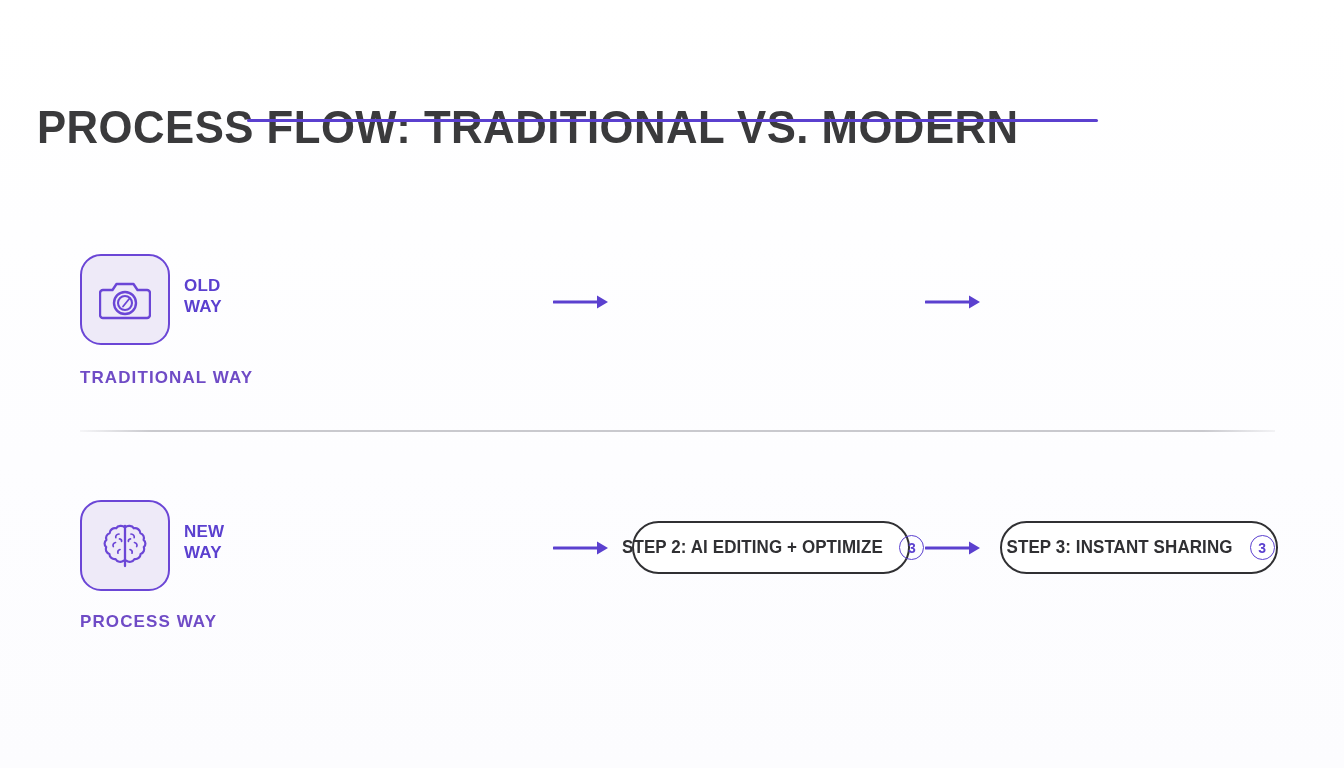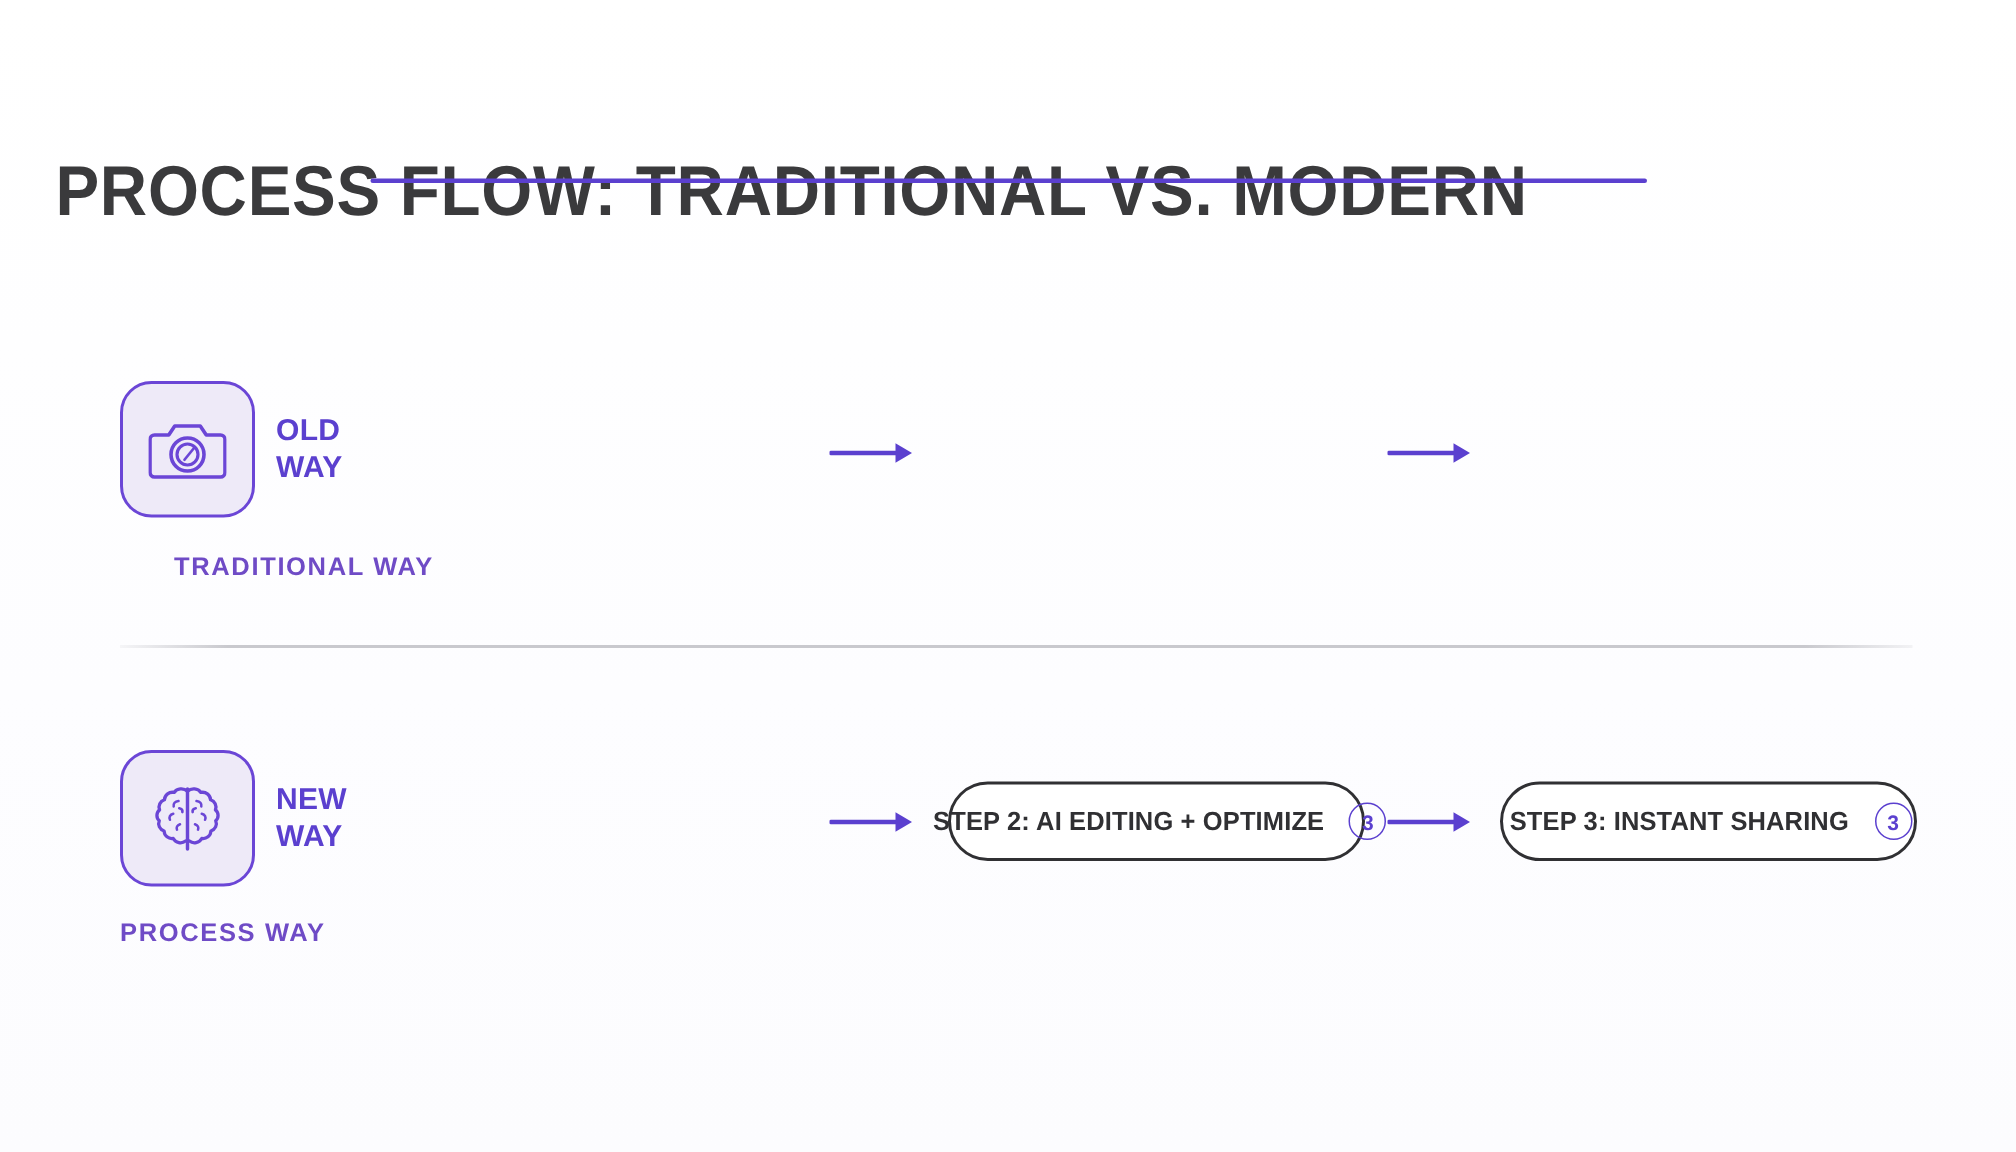--- a/index.html
+++ b/index.html
@@ -82,36 +82,36 @@
   .icon-box svg {
     position: absolute;
     left: 50%;
     top: 50%;
     transform: translate(-50%, -50%);
   }
   .way-label {
     position: absolute;
     left: 104px;
     top: 21px;
-    font-size: 20px;
+    font-size: 17px;
     font-weight: bold;
     color: #5b40cf;
     line-height: 1.24;
     letter-spacing: 0.2px;
   }
   .way-caption {
     position: absolute;
     left: 80px;
     font-size: 17px;
     font-weight: bold;
     letter-spacing: 1.1px;
     color: #6f4bc6;
     white-space: nowrap;
   }
-  #caption-traditional { top: 368px; margin-left: 36px; }
+  #caption-traditional { top: 368px; }
   #caption-modern      { top: 612px; }
 
   
   .steps {
     position: absolute;
     left: 260px;
     top: 47px;
     width: 1020px;
     height: 56px;
   }

